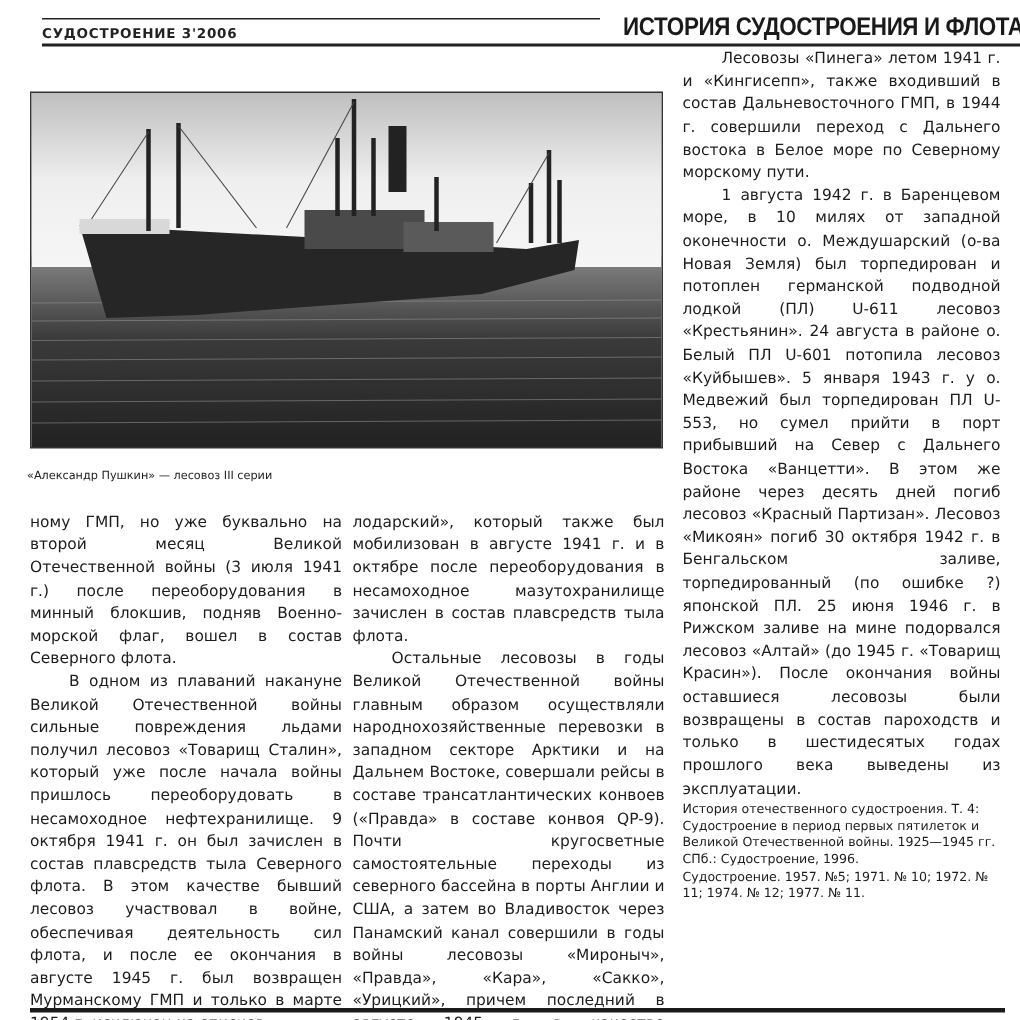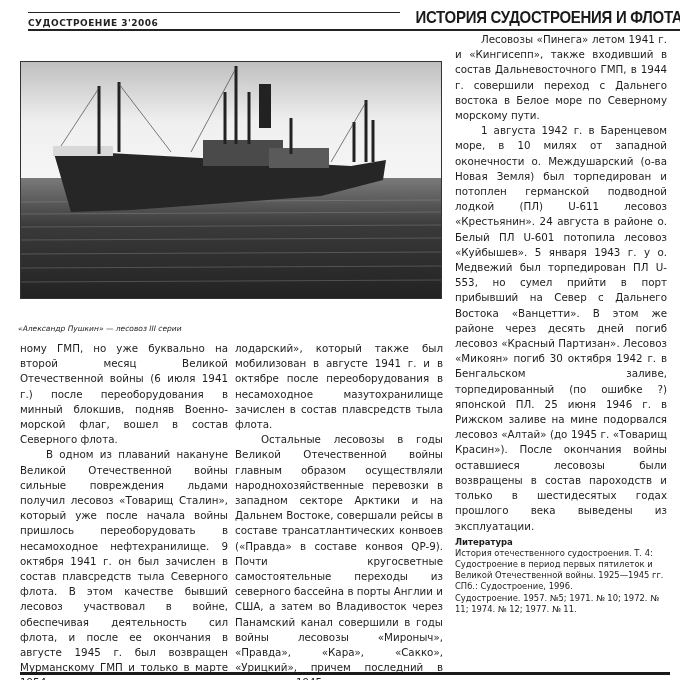--- a/index.html
+++ b/index.html
@@ -9,21 +9,21 @@
   .header-left { position: absolute; left: 0; top: 10px; font-size: 9px; font-weight: bold;
                  letter-spacing: 0.5px; color: #222; }
   .header-rule-top { position: absolute; left: 0; top: 4px; width: 372px; height: 1px; background: #222; }
   .header-rule-bottom { position: absolute; left: 0; top: 21px; width: 656px; height: 2px; background: #222; }
   .header-right { position: absolute; right: 2px; top: 0px; font-family: "Liberation Sans", sans-serif;
                   font-size: 17px; font-weight: bold; letter-spacing: -0.3px; color: #1a1a1a;
                   transform: scaleX(0.88); transform-origin: right top; }
   .photo { position: absolute; left: 20px; top: 61px; width: 420px; height: 236px; border: 1px solid #333;
            overflow: hidden; background: linear-gradient(#e9e9e9 0%, #f4f4f4 45%, #9a9a9a 47%, #4a4a4a 60%, #2e2e2e 100%); }
   .photo svg { display: block; }
-  .caption { position: absolute; left: 18px; top: 324px; font-size: 7.5px; font-style: italic; color: #222; }
+  .caption { position: absolute; left: 18px; top: 312px; font-size: 7.5px; color: #222; }
   .col { position: absolute; font-size: 10.3px; line-height: 15.2px; text-align: justify; color: #1c1c1c; }
   .col p { margin: 0; }
   .col p.ind { text-indent: 26px; }
   .col1 { left: 20px; top: 341px; width: 208px; }
   .col2 { left: 235px; top: 341px; width: 208px; }
   .col3 { left: 455px; top: 32px; width: 212px; }
   .lit-title { font-size: 8.5px; font-weight: bold; margin-top: 3px; line-height: 11px; }
   .lit-body { font-size: 8.4px; line-height: 11.2px; text-align: left; }
   .bottom-rule { position: absolute; left: 20px; top: 672px; width: 650px; height: 3px; background: #1a1a1a; }
 </style>
@@ -83,31 +83,30 @@
         <line x1="98" y1="22" x2="150" y2="90"></line>
       <line x1="215" y1="6" x2="170" y2="90"></line>
         <line x1="345" y1="40" x2="310" y2="100"></line>
     </g>
   </svg>
 </div>
 
 <div class="caption">«Александр Пушкин» — лесовоз III серии</div>
 
 <div class="col col1">
-  <p>ному ГМП, но уже буквально на второй месяц Великой Отечественной войны (6 июля 1941 г.) после переоборудования в минный блокшив, подняв Военно-морской флаг, вошел в состав Северного флота.</p>
+  <p>ному ГМП, но уже буквально на второй месяц Великой Отечественной войны (3 июля 1941 г.) после переоборудования в минный блокшив, подняв Военно-морской флаг, вошел в состав Северного флота.</p>
   <p class="ind">В одном из плаваний накануне Великой Отечественной войны сильные повреждения льдами получил лесовоз «Товарищ Сталин», который уже после начала войны пришлось переоборудовать в несамоходное нефтехранилище. 9 октября 1941 г. он был зачислен в состав плавсредств тыла Северного флота. В этом качестве бывший лесовоз участвовал в войне, обеспечивая деятельность сил флота, и после ее окончания в августе 1945 г. был возвращен Мурманскому ГМП и только в марте 1954 г. исключен из списков.</p>
 
 </div>
 
 <div class="col col2">
   <p>лодарский», который также был мобилизован в августе 1941 г. и в октябре после переоборудования в несамоходное мазутохранилище зачислен в состав плавсредств тыла флота.</p>
   <p class="ind">Остальные лесовозы в годы Великой Отечественной войны главным образом осуществляли народнохозяйственные перевозки в западном секторе Арктики и на Дальнем Востоке, совершали рейсы в составе трансатлантических конвоев («Правда» в составе конвоя QP-9). Почти кругосветные самостоятельные переходы из северного бассейна в порты Англии и США, а затем во Владивосток через Панамский канал совершили в годы войны лесовозы «Мироныч», «Правда», «Кара», «Сакко», «Урицкий», причем последний в августе 1945 г. в качестве войскового транспорта принимал участие в Курильской де-</p>
 </div>
 
 <div class="col col3">
   <p class="ind">Лесовозы «Пинега» летом 1941 г. и «Кингисепп», также входивший в состав Дальневосточного ГМП, в 1944 г. совершили переход с Дальнего востока в Белое море по Северному морскому пути.</p>
   <p class="ind">1 августа 1942 г. в Баренцевом море, в 10 милях от западной оконечности о. Междушарский (о-ва Новая Земля) был торпедирован и потоплен германской подводной лодкой (ПЛ) U-611 лесовоз «Крестьянин». 24 августа в районе о. Белый ПЛ U-601 потопила лесовоз «Куйбышев». 5 января 1943 г. у о. Медвежий был торпедирован ПЛ U-553, но сумел прийти в порт прибывший на Север с Дальнего Востока «Ванцетти». В этом же районе через десять дней погиб лесовоз «Красный Партизан». Лесовоз «Микоян» погиб 30 октября 1942 г. в Бенгальском заливе, торпедированный (по ошибке ?) японской ПЛ. 25 июня 1946 г. в Рижском заливе на мине подорвался лесовоз «Алтай» (до 1945 г. «Товарищ Красин»). После окончания войны оставшиеся лесовозы были возвращены в состав пароходств и только в шестидесятых годах прошлого века выведены из эксплуатации.</p>
-  <div class="lit-title">Литература</div>
   <div class="lit-body">История отечественного судостроения. Т. 4: Судостроение в период первых пятилеток и Великой Отечественной войны. 1925—1945 гг. СПб.: Судостроение, 1996.</div>
   <div class="lit-body">Судостроение. 1957. №5; 1971. № 10; 1972. № 11; 1974. № 12; 1977. № 11.</div>
 </div>
 
 <div class="bottom-rule"></div>
 
 </body></html>

